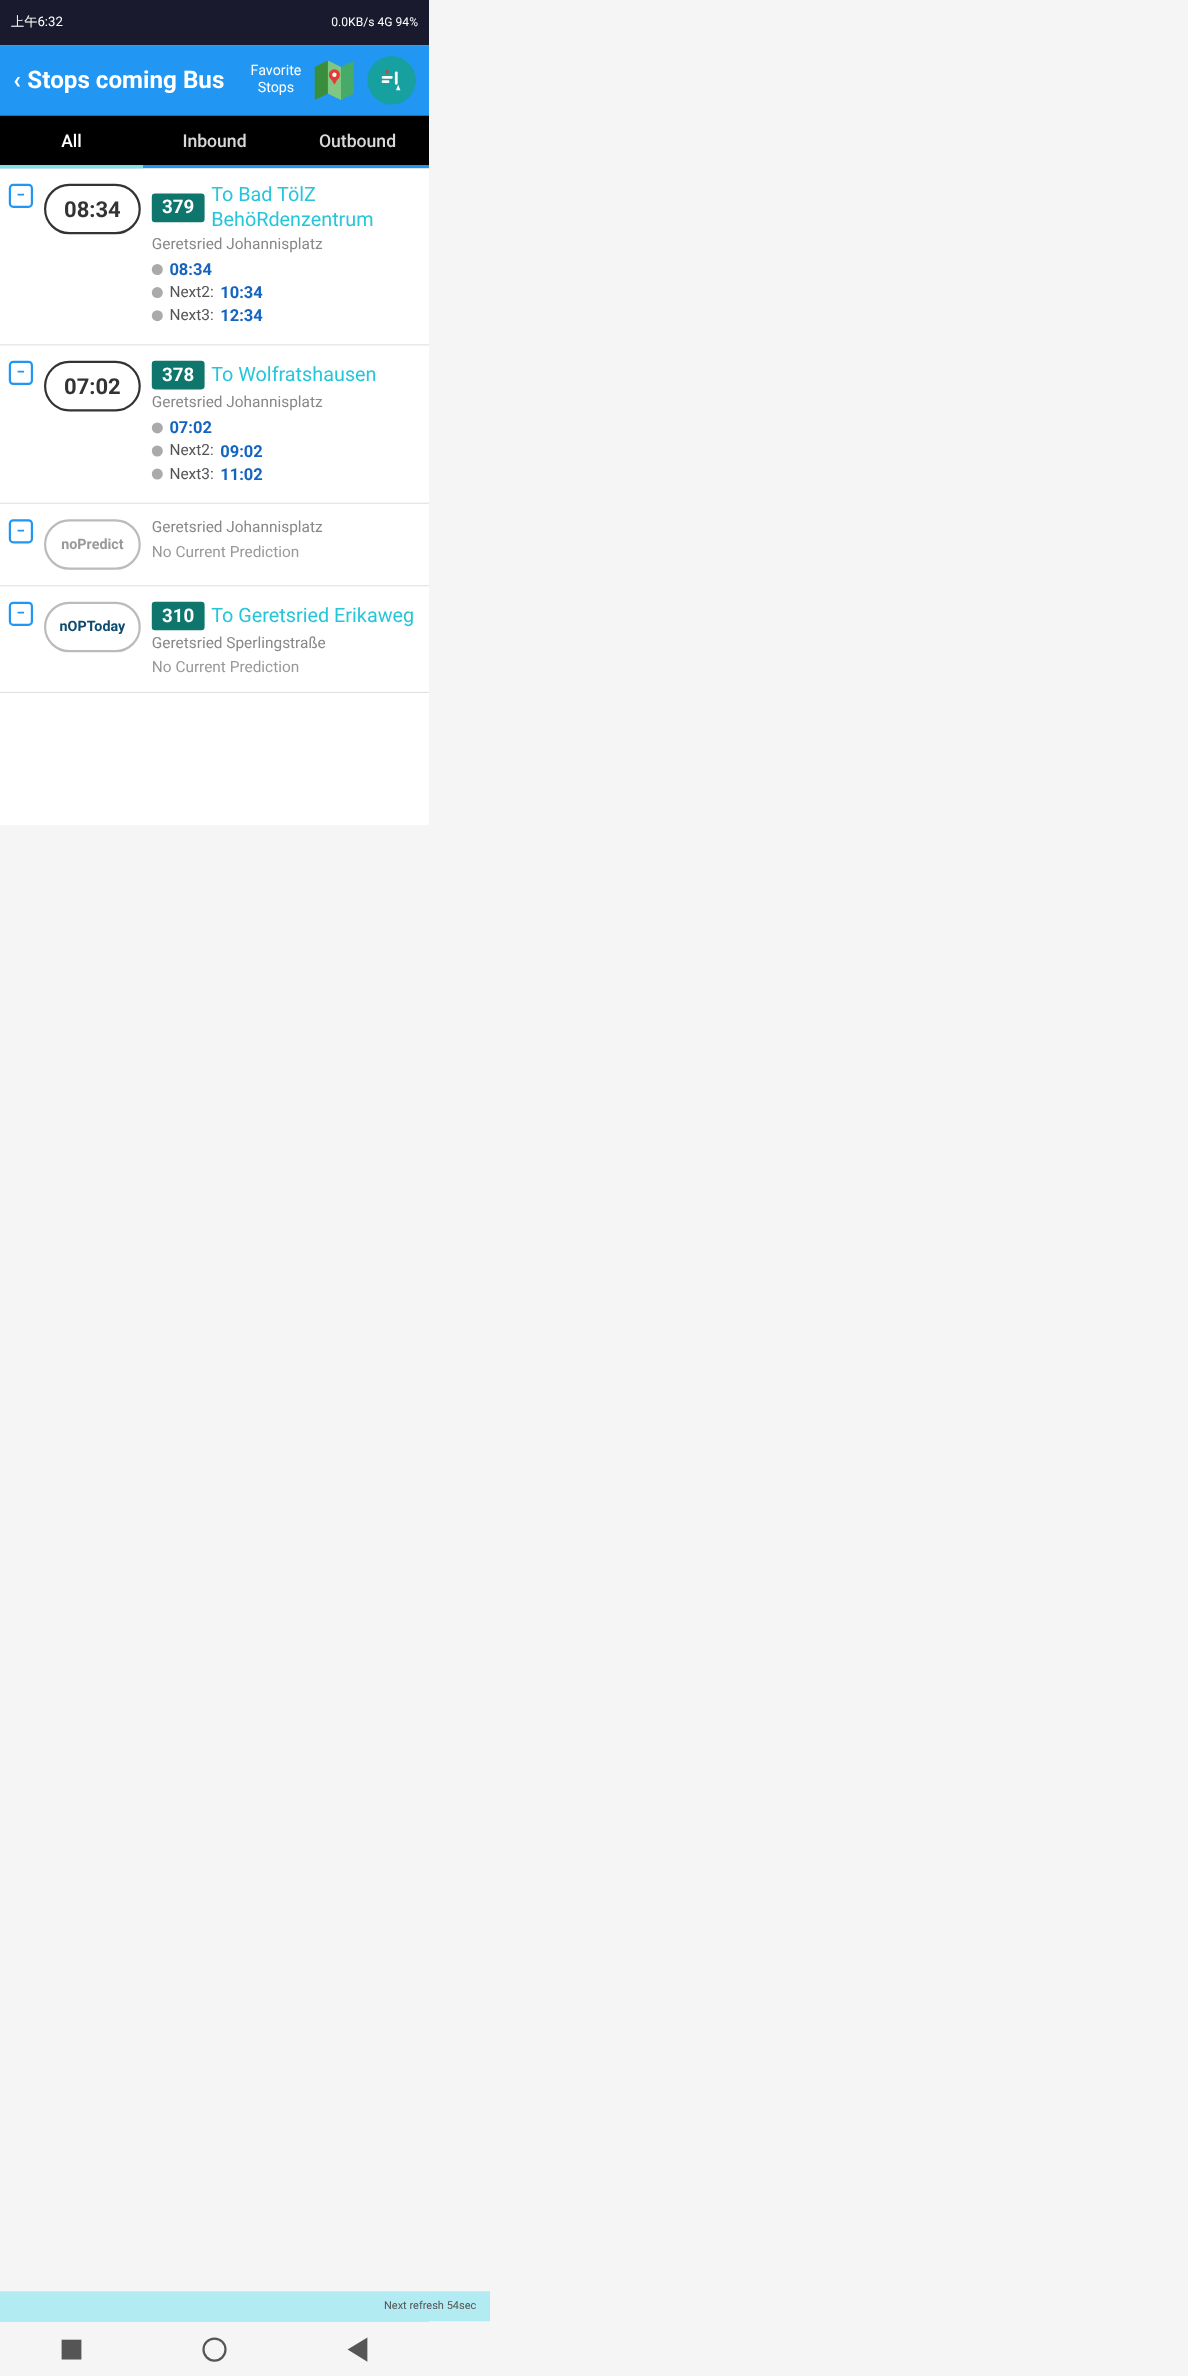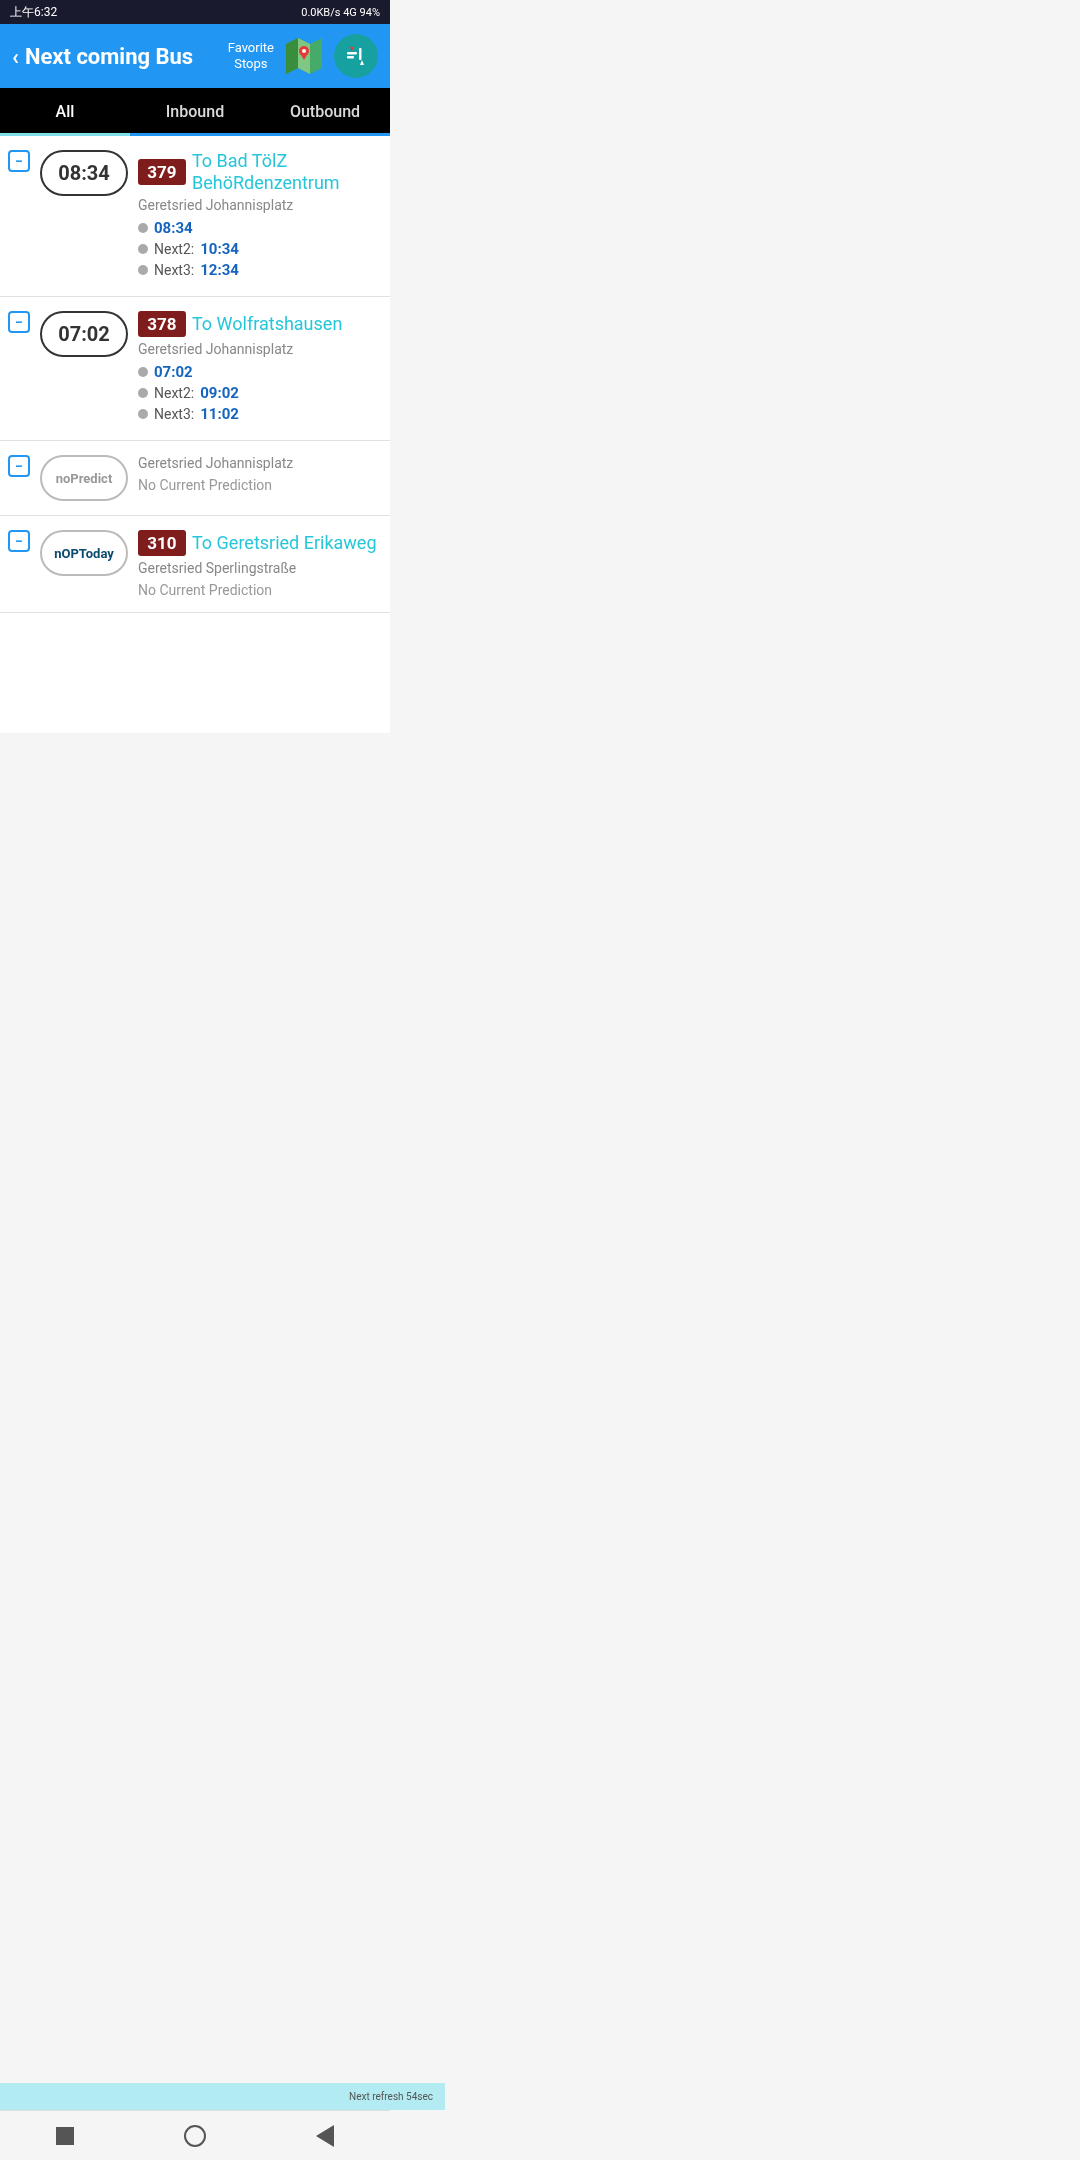--- a/index.html
+++ b/index.html
@@ -14,21 +14,21 @@
 
     
     .status-bar {
       background: #1a1a2e;
       color: #fff;
       font-size: 11px;
       padding: 4px 10px;
       display: flex;
       justify-content: space-between;
       align-items: center;
-      height: 24px;
+      height: 41px;
     }
     .status-left { font-size: 12px; }
     .status-right { display: flex; align-items: center; gap: 4px; font-size: 11px; }
 
     
     .app-bar {
       background: #2196F3;
       color: white;
       padding: 10px 12px;
       display: flex;
@@ -176,21 +176,21 @@
     .bus-info {
       flex: 1;
     }
     .bus-route-header {
       display: flex;
       align-items: center;
       gap: 6px;
       margin-bottom: 4px;
     }
     .route-number {
-      background: #7f1d1d;
+      background: #0f766e;
       color: white;
       font-size: 17px;
       font-weight: bold;
       padding: 3px 8px;
       border-radius: 3px;
       min-width: 48px;
       text-align: center;
     }
     .route-dest {
       color: #26C6DA;
@@ -291,21 +291,21 @@
 <body>
 
 <div class="status-bar">
   <span class="status-left">上午6:32</span>
   <span class="status-right">0.0KB/s  4G  94%</span>
 </div>
 
 <div class="app-bar">
   <div class="app-bar-left">
     <span class="back-arrow">‹</span>
-    <span class="app-title">Next coming Bus</span>
+    <span class="app-title">Stops coming Bus</span>
   </div>
   <div class="app-bar-right">
     <div class="fav-stops">
       <span style="white-space:pre-line; font-size:13px;">Favorite
 Stops</span>
     </div>
 
     <div class="map-icon-btn">
       <svg class="map-icon-svg" viewBox="0 0 36 36" xmlns="http://www.w3.org/2000/svg">
         <polygon points="0,6 12,0 24,6 36,0 36,30 24,36 12,30 0,36" fill="#4CAF50" opacity="0.85"></polygon>

